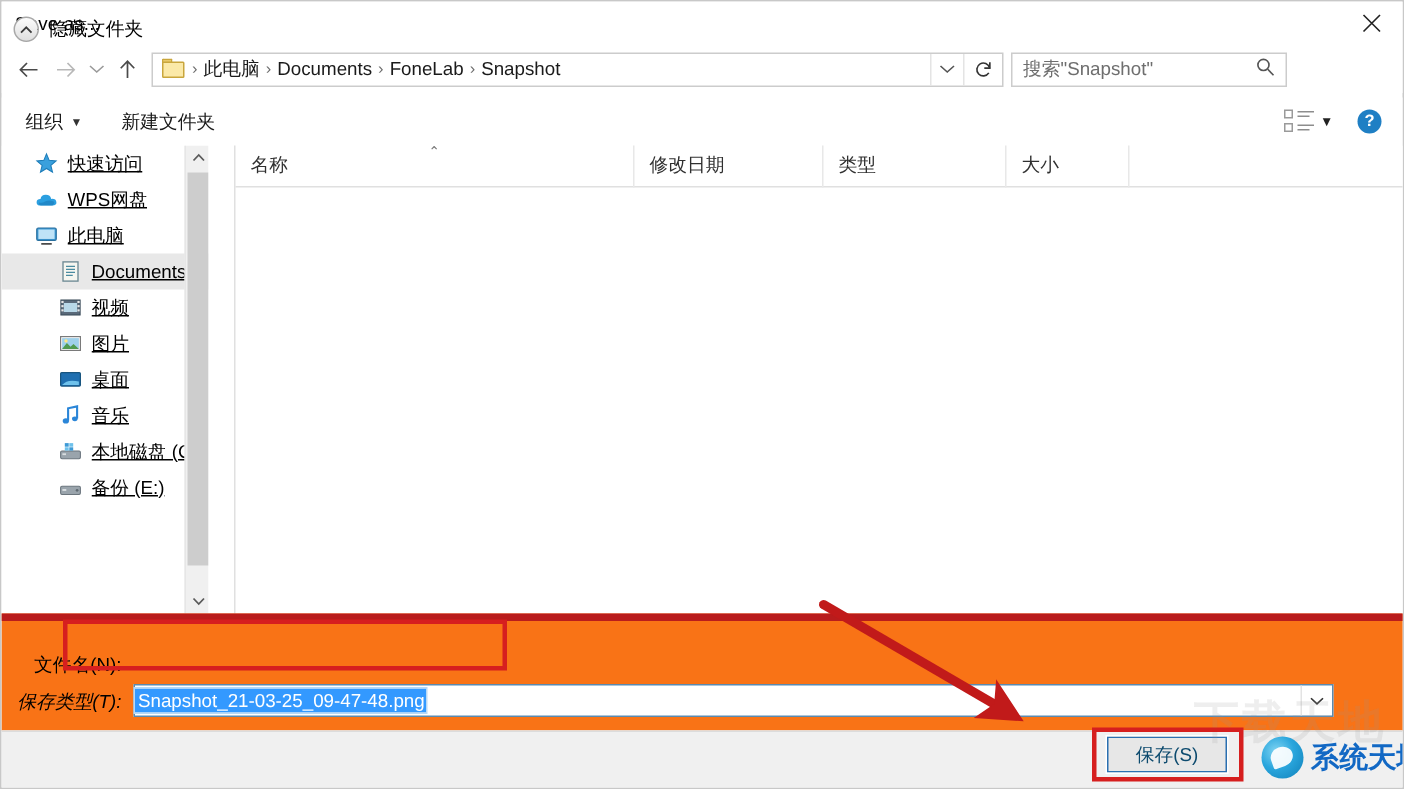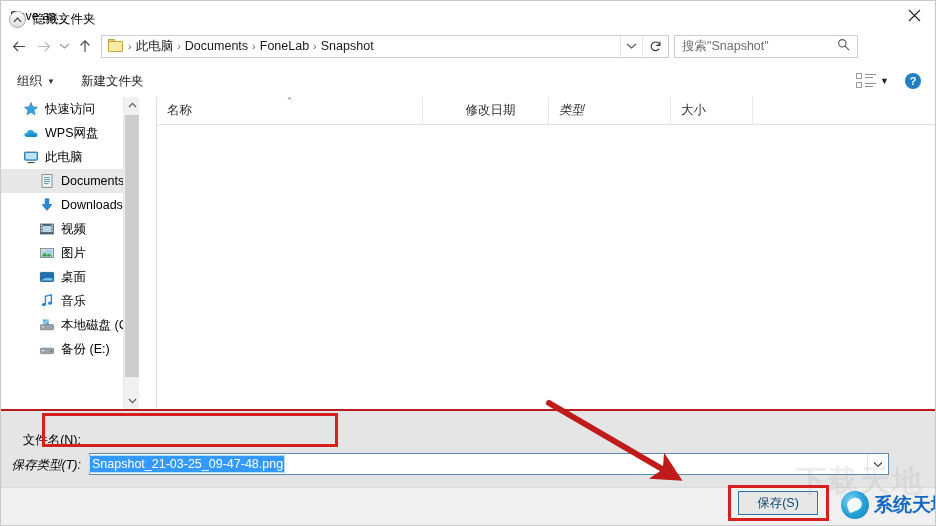--- a/index.html
+++ b/index.html
@@ -183,21 +183,21 @@
     font-size: 12.5px; color: #000;
     padding-left: 22px;
     white-space: nowrap;
   }
   .side-item.indent { padding-left: 38px; }
   .side-item.selected { background: #e8e8e8; }
   .side-ico {
     width: 16px; height: 16px; margin-right: 6px; flex: none;
     position: relative;
   }
-  .side-label { overflow: hidden; }
+  .side-label { overflow: hidden; text-decoration: underline; }
 
   
   .side-scroll {
     position: absolute; right: 0; top: 0;
     width: 16px; height: 312px;
     background: #f0f0f0;
     border-left: 1px solid #e6e6e6;
   }
   .sb-arrow {
     position: absolute; left: 0; width: 16px; height: 16px;
@@ -228,39 +228,39 @@
   .col {
     height: 28px;
     display: flex; align-items: center;
     font-size: 12.5px; color: #303030;
     padding-left: 10px;
     position: relative;
     border-right: 1px solid #e8e8e8;
     flex: none;
   }
   .col.name { width: 266px; }
-  .col.date { width: 126px; justify-content: center; }
-  .col.type { width: 122px; font-style: italic; }
+  .col.date { width: 126px; }
+  .col.type { width: 122px; }
   .col.size { width: 82px; }
   .sortcaret {
     position: absolute; left: 50%; top: -1px; transform: translateX(-50%);
     font-size: 9px; color: #7a7a7a;
   }
   .emptymsg {
     position: absolute; left: 0; right: 0; top: 34px;
     text-align: center;
     font-size: 12.5px; color: #6a6a6a;
   }
 
   
   .form {
     position: absolute; left: 0; top: 408px;
     width: 936px; height: 78px;
-    background: #e5e5e5;
-    border-top: 2px solid #b91c1c;
+    background: #f97316;
+    border-top: 5px solid #b91c1c;
   }
   .formrow {
     position: absolute; left: 0;
     height: 24px;
     display: flex; align-items: center;
     width: 936px;
   }
   .formrow.r1 { top: 17px; }
   .formrow.r2 { top: 42px; font-style: italic; }
   .form-label {
@@ -515,28 +515,20 @@
       <div class="side-item indent selected">
         <span class="side-ico">
           <svg width="16" height="16" viewBox="0 0 16 16">
             <rect x="3" y="1.6" width="10" height="12.8" fill="#f6f6f0" stroke="#6d8a94" stroke-width=".9"></rect>
             <path d="M5 4.6 H11 M5 6.6 H11 M5 8.6 H11 M5 10.6 H9.5" stroke="#4a8ba0" stroke-width=".9"></path>
           </svg>
         </span>
         <span class="side-label">Documents</span>
       </div>
 
-      <div class="side-item indent">
-        <span class="side-ico">
-          <svg width="16" height="16" viewBox="0 0 16 16">
-            <path d="M6.2 1.8 H9.8 V7.6 H12.8 L8 13.4 L3.2 7.6 H6.2 Z" fill="#2b86d8" stroke="#1b69b4" stroke-width=".7"></path>
-          </svg>
-        </span>
-        <span class="side-label">Downloads</span>
-      </div>
 
       <div class="side-item indent">
         <span class="side-ico">
           <svg width="16" height="16" viewBox="0 0 16 16">
             <rect x="1.6" y="3" width="12.8" height="10" fill="#5a6a7a" stroke="#3c4c5a" stroke-width=".7"></rect>
             <rect x="3.6" y="5" width="8.8" height="6" fill="#b8d8e8"></rect>
             <rect x="1.9" y="3.6" width="1.5" height="1.4" fill="#e8e8e8"></rect>
             <rect x="1.9" y="6.4" width="1.5" height="1.4" fill="#e8e8e8"></rect>
             <rect x="1.9" y="9.2" width="1.5" height="1.4" fill="#e8e8e8"></rect>
             <rect x="12.6" y="3.6" width="1.5" height="1.4" fill="#e8e8e8"></rect>

